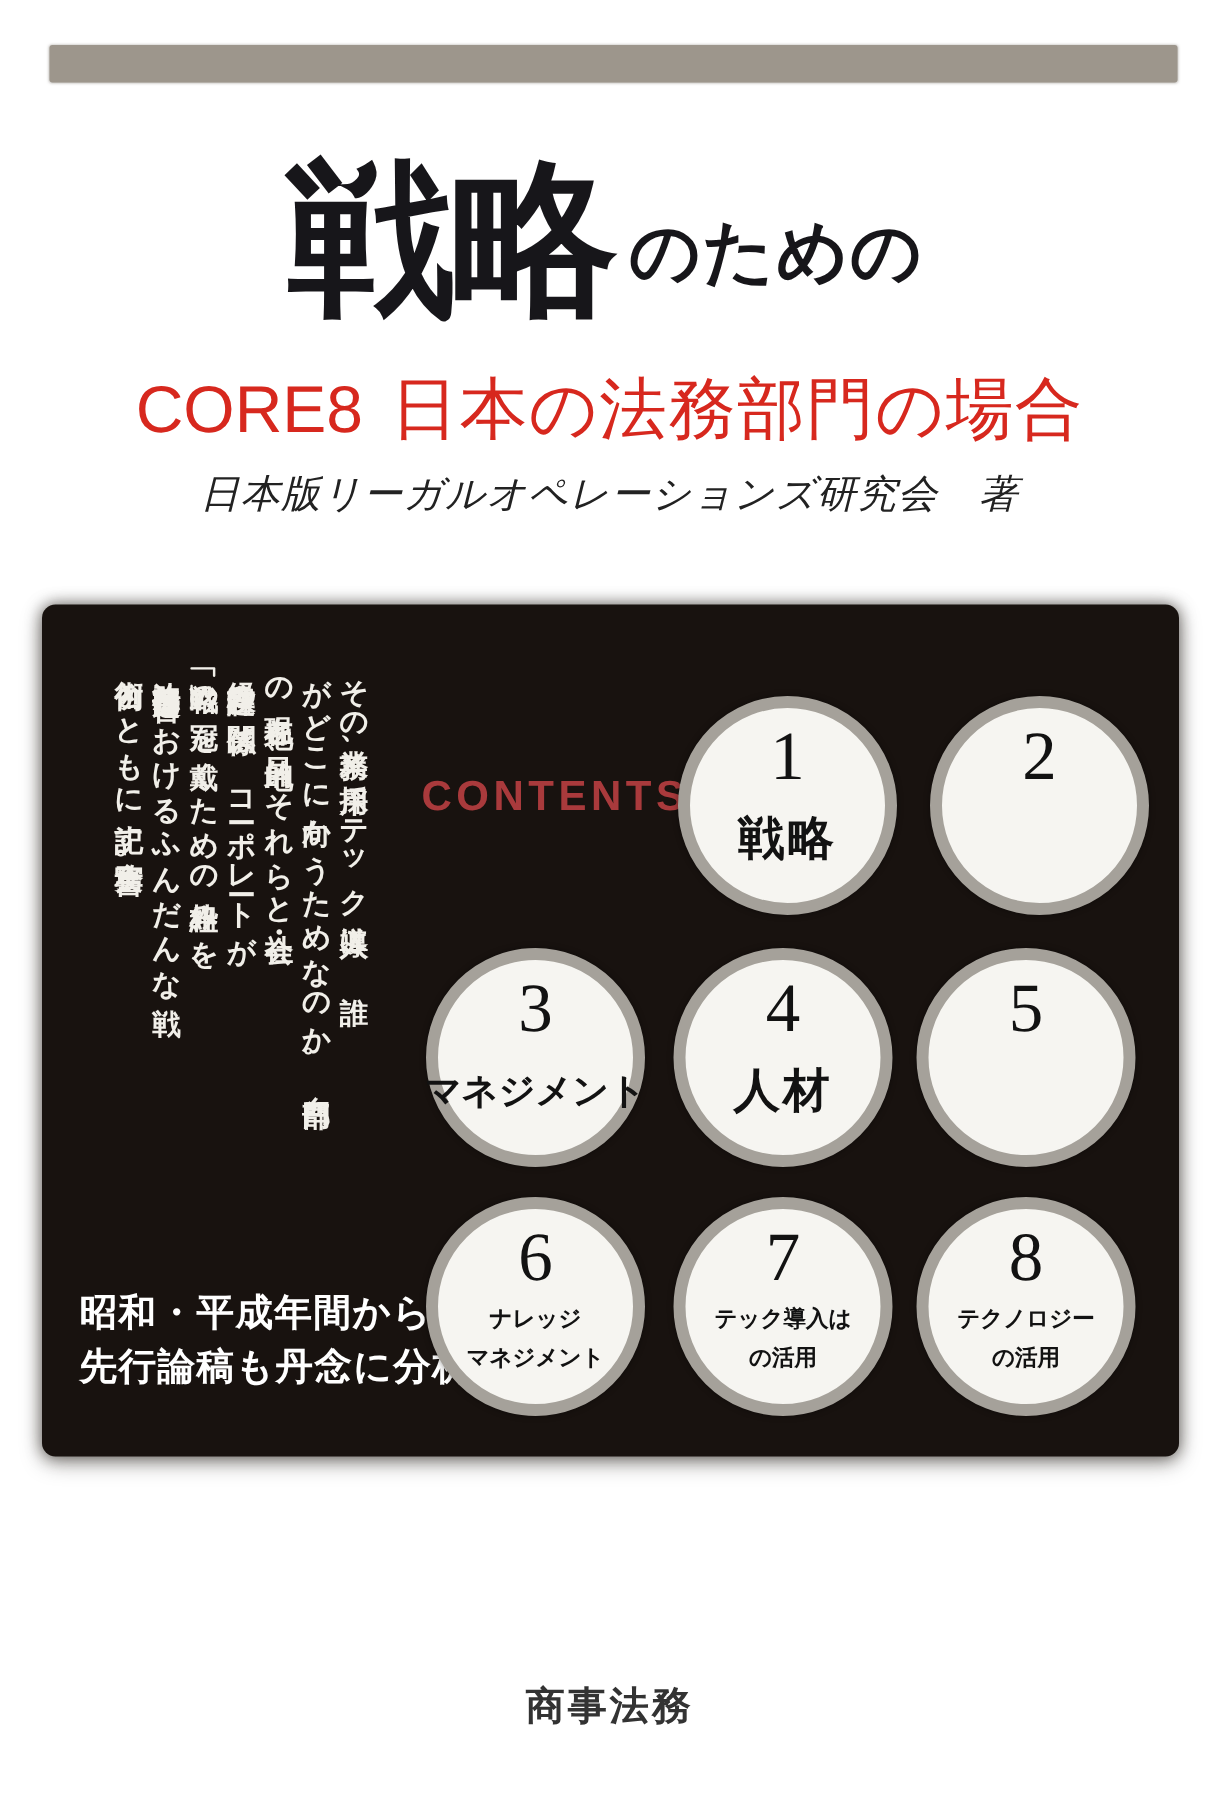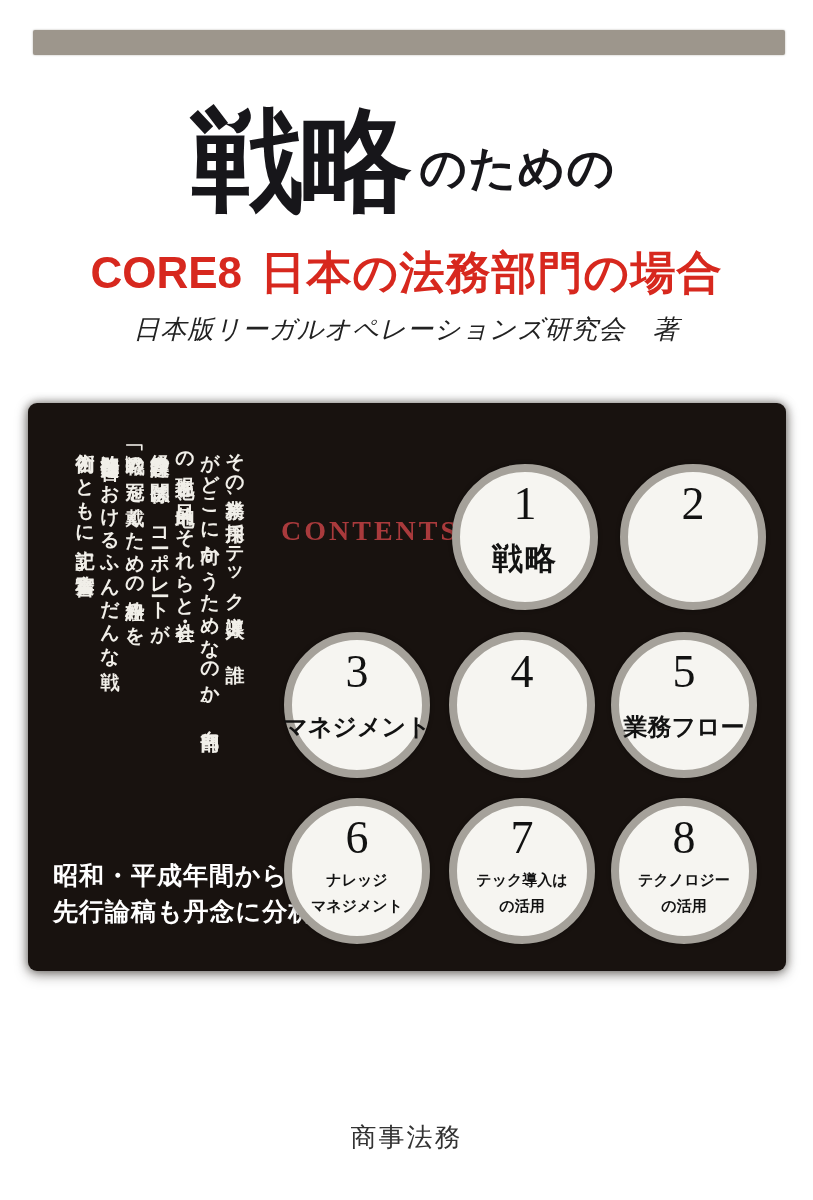--- a/index.html
+++ b/index.html
@@ -19,21 +19,21 @@
   .title-row{
     position:absolute;top:103px;left:0;right:0;
     display:flex;justify-content:center;align-items:center;
     font-family:"Liberation Serif","DejaVu Serif",serif;
     color:#17161a;white-space:nowrap;
   }
   .title-large{font-size:112px;font-weight:700;letter-spacing:-3px;line-height:1.05;}
   .title-small{font-size:47px;font-weight:600;letter-spacing:1px;margin:14px 6px 0 10px;}
   .subtitle{
     position:absolute;top:243px;left:0;right:0;text-align:center;
-    font-weight:700;white-space:nowrap;color:#d7281e;
+    font-weight:400;white-space:nowrap;color:#d7281e;
   }
   .subtitle .latin{font-family:"Liberation Sans","DejaVu Sans",sans-serif;font-size:44px;letter-spacing:0;}
   .subtitle .jp{font-family:"Liberation Serif","DejaVu Serif",serif;font-size:45px;margin-left:14px;letter-spacing:1px;}
   .author{
     position:absolute;top:312px;left:0;right:0;text-align:center;
     font-size:26px;color:#222222;letter-spacing:1px;font-style:italic;
   }
   
   .panel{
     position:absolute;left:28px;top:403px;width:758px;height:568px;
@@ -44,21 +44,21 @@
   .v-text{
     position:absolute;left:40px;top:36px;height:362px;width:180px;
     writing-mode:vertical-rl;
     font-size:19px;letter-spacing:1.5px;color:#f1efe9;
     font-weight:600;
   }
   .v-text .v-line{line-height:25px;}
   
   .contents-label{
     position:absolute;left:253px;top:112px;width:180px;
-    font-family:Liberation Serif, serif;
+    font-family:Liberation Sans, sans-serif;
     font-size:28px;letter-spacing:3px;color:#a93a3c;font-weight:600;
   }
   
   .highlight{
     position:absolute;left:25px;top:454px;
     font-size:25px;font-weight:700;color:#ffffff;
     line-height:36px;letter-spacing:1px;white-space:nowrap;
   }
   
   .circle{
@@ -80,21 +80,21 @@
   .c2{left:592px;top:61px;}
   .c3{left:256px;top:229px;}
   .c4{left:421px;top:229px;}
   .c5{left:583px;top:229px;}
   .c6{left:256px;top:395px;}
   .c7{left:421px;top:395px;}
   .c8{left:583px;top:395px;}
   
   .publisher{
     position:absolute;top:1120px;left:0;right:0;text-align:center;
-    font-size:26px;color:#333333;letter-spacing:2px;font-weight:400;
+    font-size:26px;color:#333333;letter-spacing:2px;font-weight:700;
   }
 </style>
 </head>
 <body>
 
 <div class="top-bar"></div>
 
 <div class="title-row">
   <span class="title-large">戦略</span>
   <span class="title-small">のための</span>
@@ -139,27 +139,27 @@
 
   <div class="circle c3 label-md">
     <div class="circle-number">3</div>
     <div class="circle-label">
       <div>マネジメント</div>
     </div>
   </div>
 
   <div class="circle c4 label-lg">
     <div class="circle-number">4</div>
+    <div class="circle-label">
+      <div>人材</div>
+    </div>
   </div>
 
   <div class="circle c5 label-md">
     <div class="circle-number">5</div>
-    <div class="circle-label">
-      <div>業務フロー</div>
-    </div>
   </div>
 
   <div class="circle c6 label-sm">
     <div class="circle-number">6</div>
     <div class="circle-label">
       <div>ナレッジ</div>
       <div>マネジメント</div>
     </div>
   </div>
 

